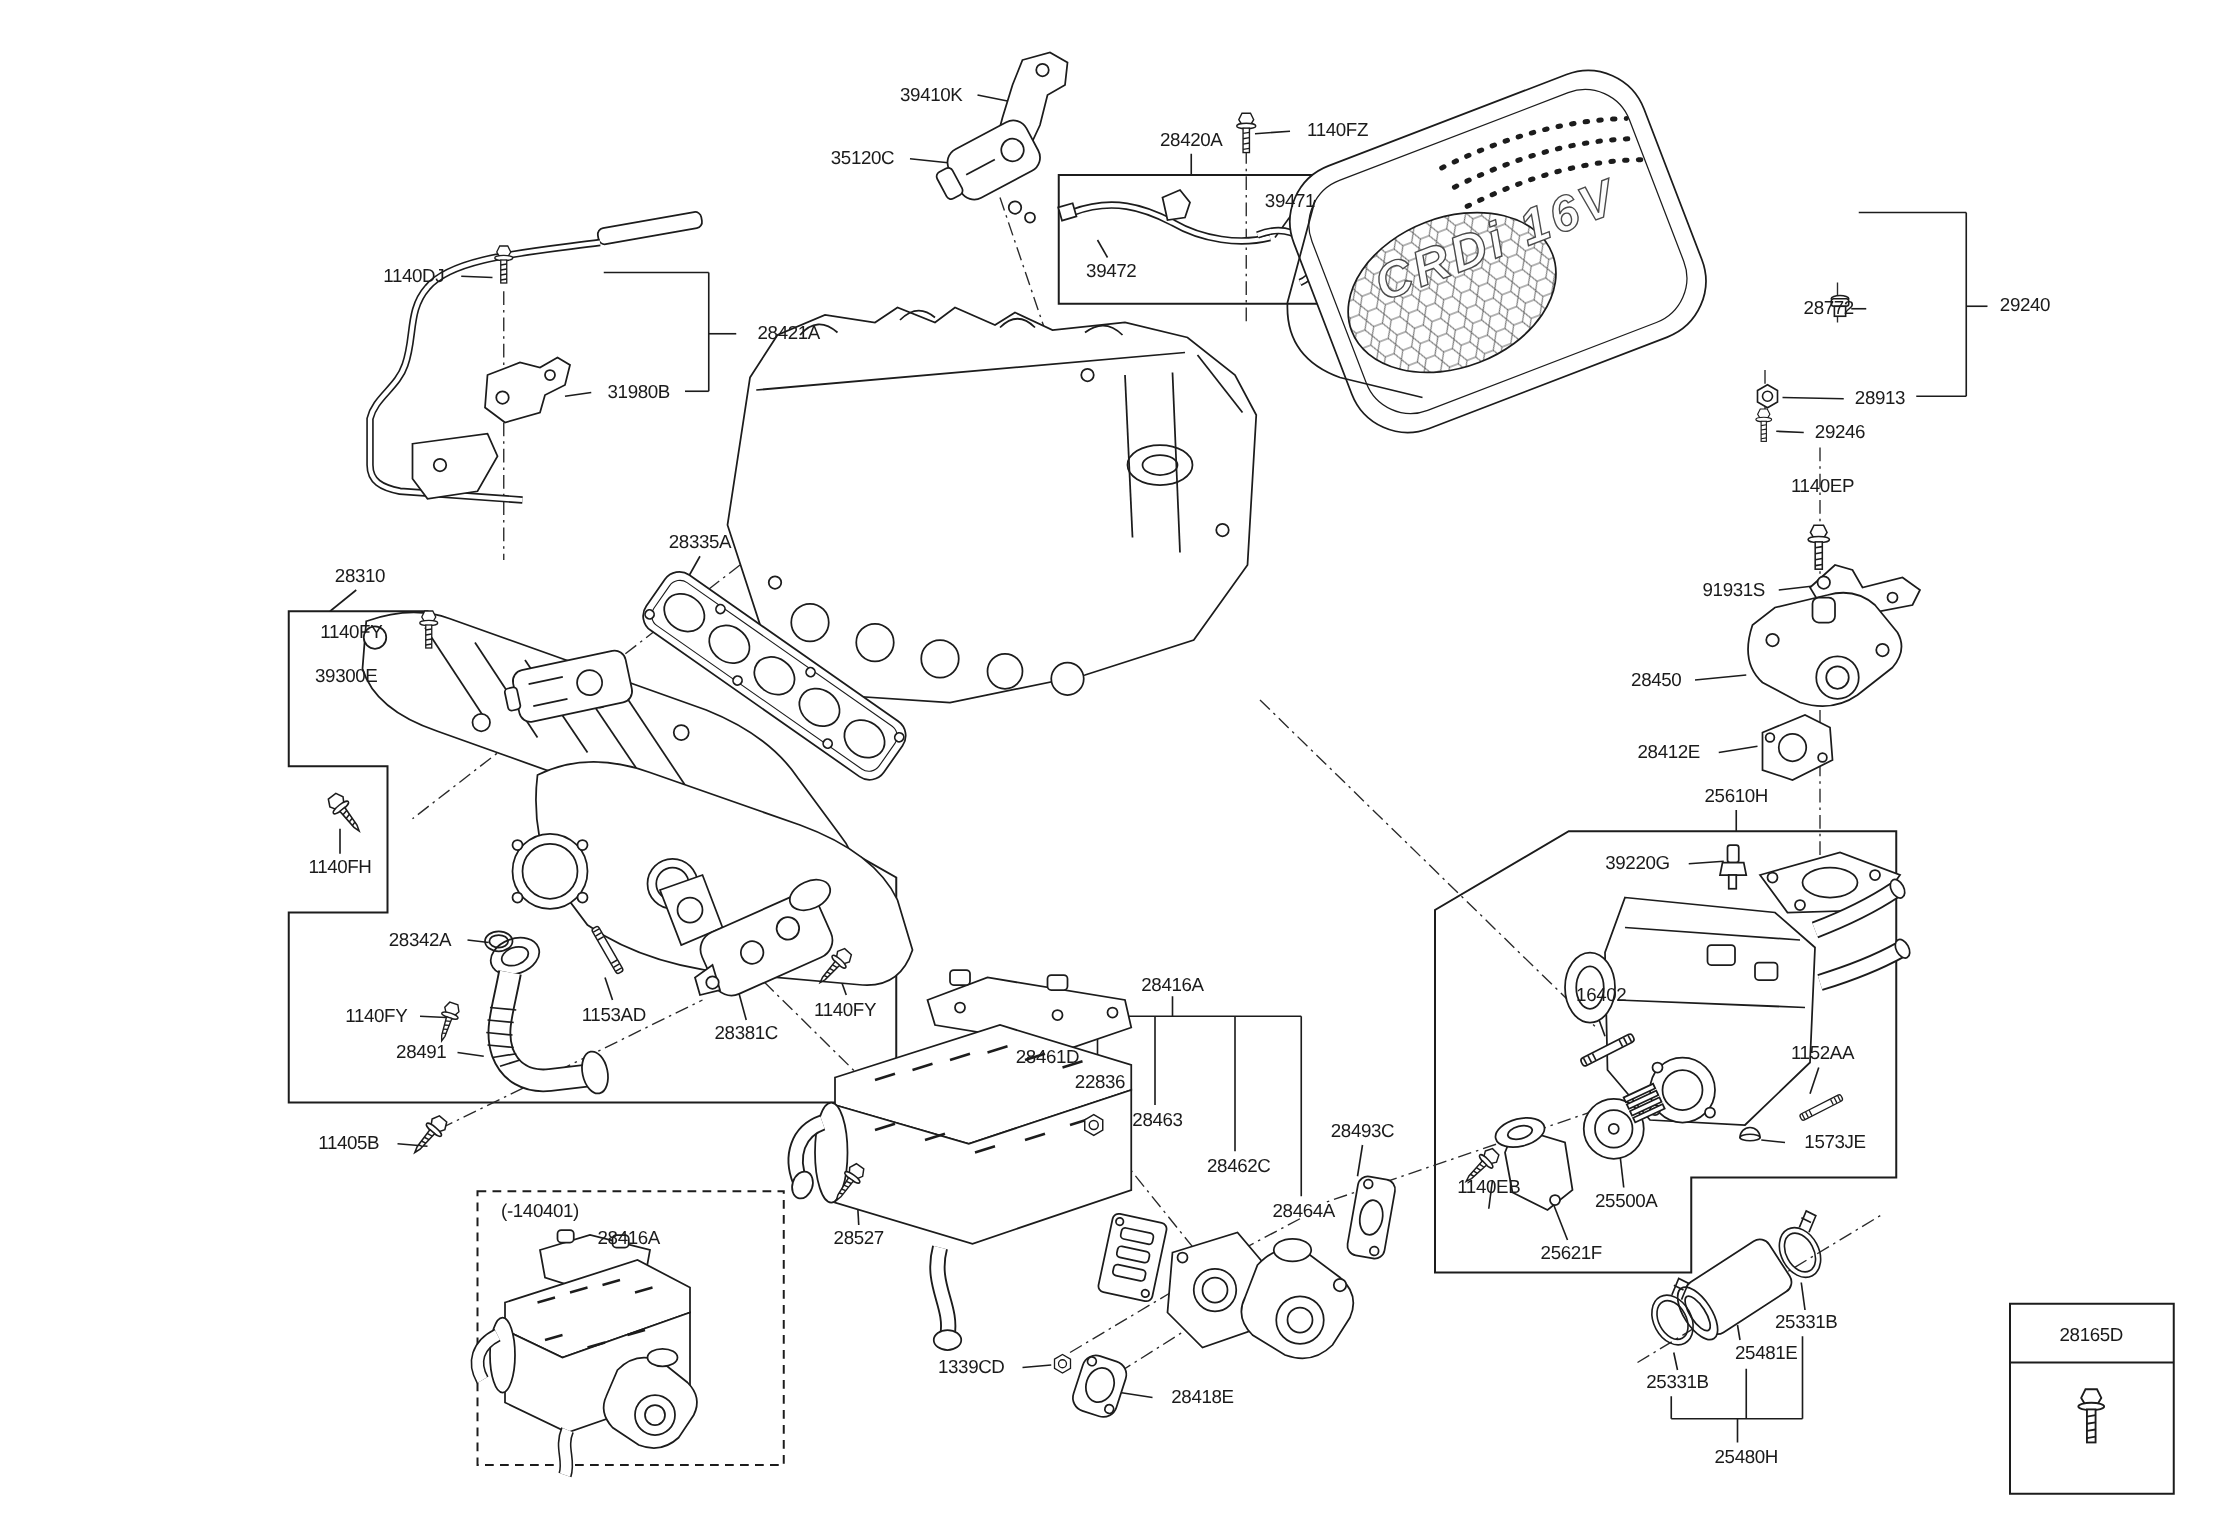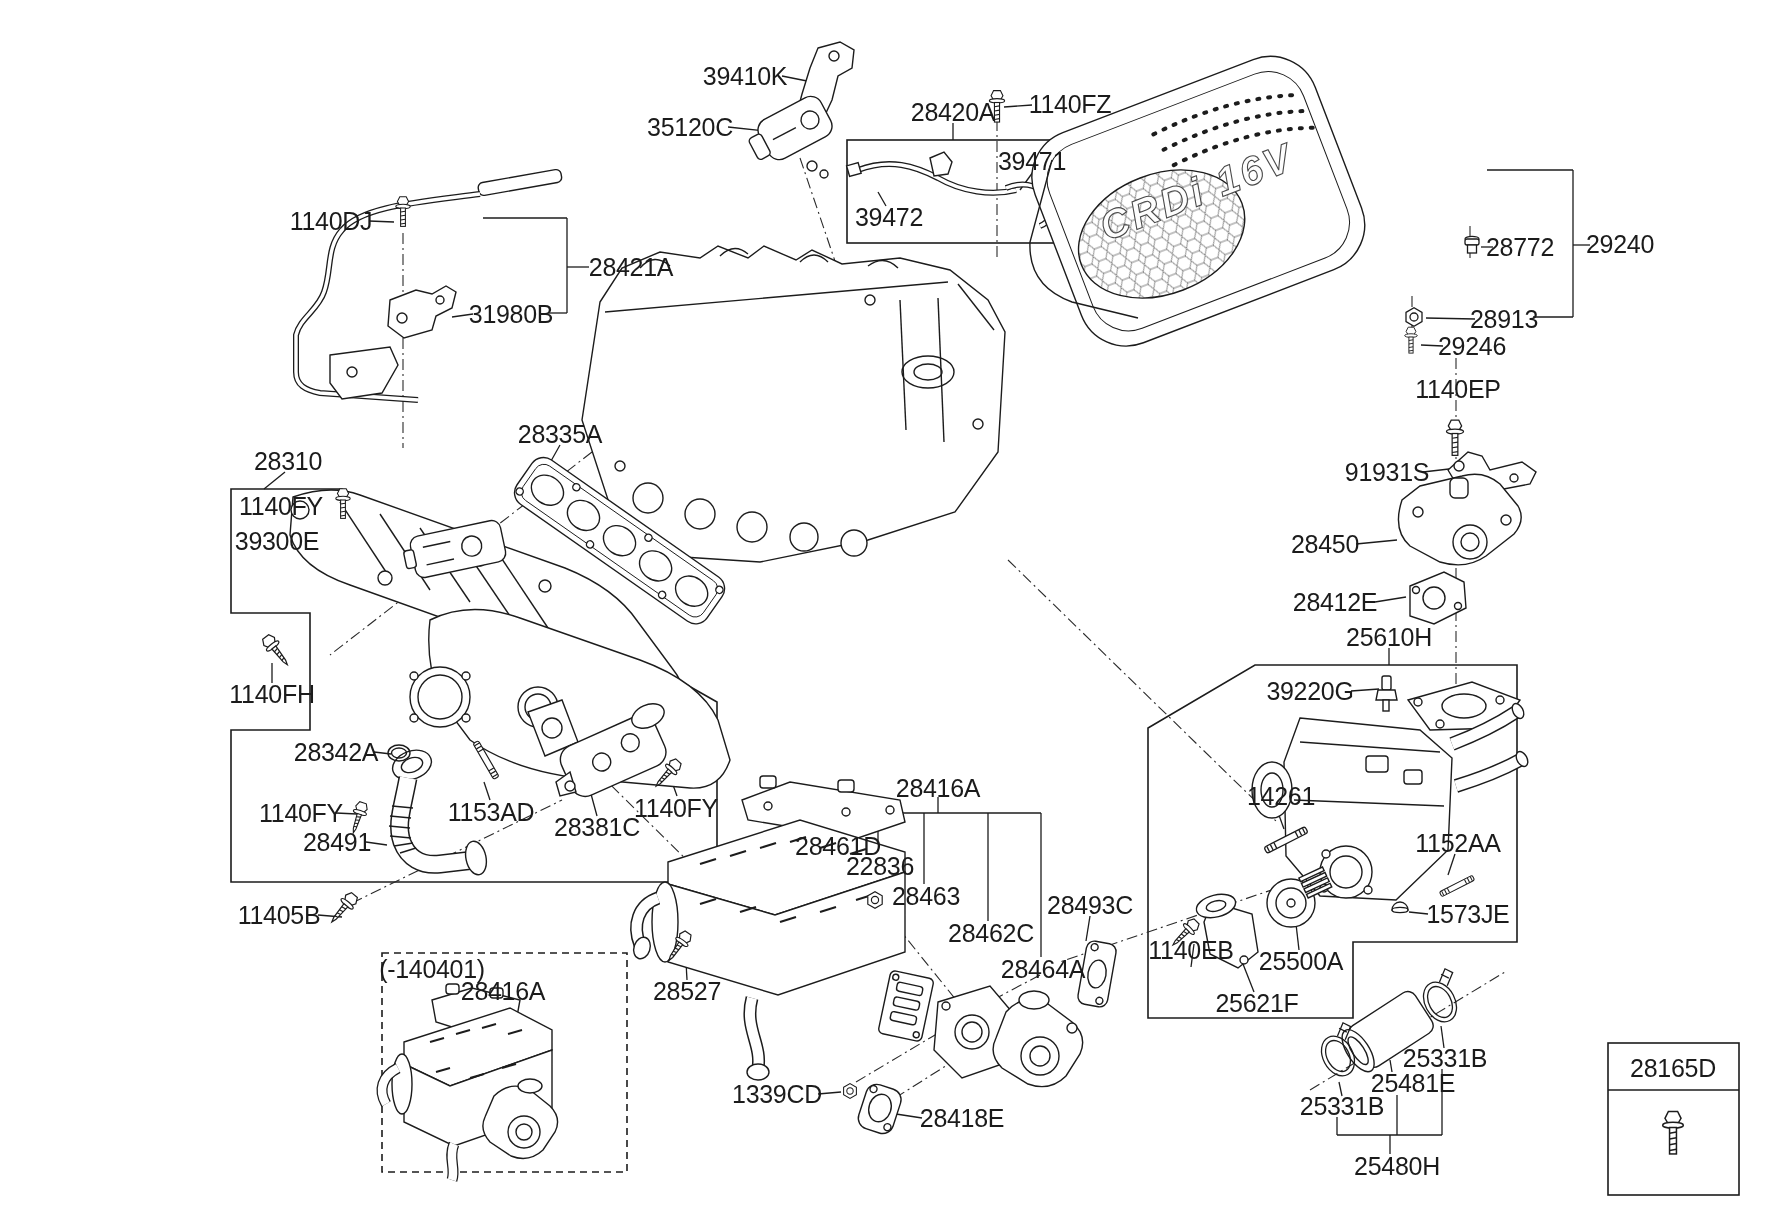--- a/index.html
+++ b/index.html
@@ -1,20 +1,20 @@
 <!DOCTYPE html>
 <html><head>
 <meta charset="utf-8">
 <style>
   html,body{margin:0;padding:0;background:#ffffff;}
   #stage{position:relative;width:1772px;height:1211px;background:#fff;overflow:hidden;
          font-family:"Liberation Sans", sans-serif;}
   #art{position:absolute;left:0;top:0;}
   .callout{position:absolute;transform:translate(-50%,-50%);
-           font-size:25px;letter-spacing:-0.3px;color:#1b1b1b;white-space:nowrap;
+           font-size:15px;letter-spacing:-0.3px;color:#1b1b1b;white-space:nowrap;
            font-family:"Liberation Sans", sans-serif;}
 </style>
 </head>
 <body>
 
 <div id="stage">
 
 <svg id="art" width="1772" height="1211" viewBox="0 0 1772 1211">
   <defs>
     <pattern id="hexmesh" width="15" height="13" patternUnits="userSpaceOnUse">
@@ -543,30 +543,30 @@
   <span class="callout" style="left:777px;top:1094px">1339CD</span>
   <span class="callout" style="left:962px;top:1118px">28418E</span>
   <span class="callout" style="left:938px;top:788px">28416A</span>
   <span class="callout" style="left:838px;top:846px">28461D</span>
   <span class="callout" style="left:880px;top:866px">22836</span>
   <span class="callout" style="left:926px;top:896px">28463</span>
   <span class="callout" style="left:991px;top:933px">28462C</span>
   <span class="callout" style="left:1043px;top:969px">28464A</span>
   <span class="callout" style="left:1090px;top:905px">28493C</span>
   <span class="callout" style="left:1620px;top:244px">29240</span>
-  <span class="callout" style="left:1520px;top:247px">28772</span>
+  <span class="callout" style="left:1463px;top:247px">28772</span>
   <span class="callout" style="left:1504px;top:319px">28913</span>
   <span class="callout" style="left:1472px;top:346px">29246</span>
   <span class="callout" style="left:1458px;top:389px">1140EP</span>
   <span class="callout" style="left:1387px;top:472px">91931S</span>
   <span class="callout" style="left:1325px;top:544px">28450</span>
   <span class="callout" style="left:1335px;top:602px">28412E</span>
   <span class="callout" style="left:1389px;top:637px">25610H</span>
   <span class="callout" style="left:1310px;top:691px">39220G</span>
-  <span class="callout" style="left:1281px;top:796px">14261</span>
+  <span class="callout" style="left:1281px;top:796px">16402</span>
   <span class="callout" style="left:1458px;top:843px">1152AA</span>
   <span class="callout" style="left:1468px;top:914px">1573JE</span>
   <span class="callout" style="left:1191px;top:950px">1140EB</span>
   <span class="callout" style="left:1301px;top:961px">25500A</span>
   <span class="callout" style="left:1257px;top:1003px">25621F</span>
   <span class="callout" style="left:1445px;top:1058px">25331B</span>
   <span class="callout" style="left:1413px;top:1083px">25481E</span>
   <span class="callout" style="left:1342px;top:1106px">25331B</span>
   <span class="callout" style="left:1397px;top:1166px">25480H</span>
   <span class="callout" style="left:1673px;top:1068px">28165D</span>

